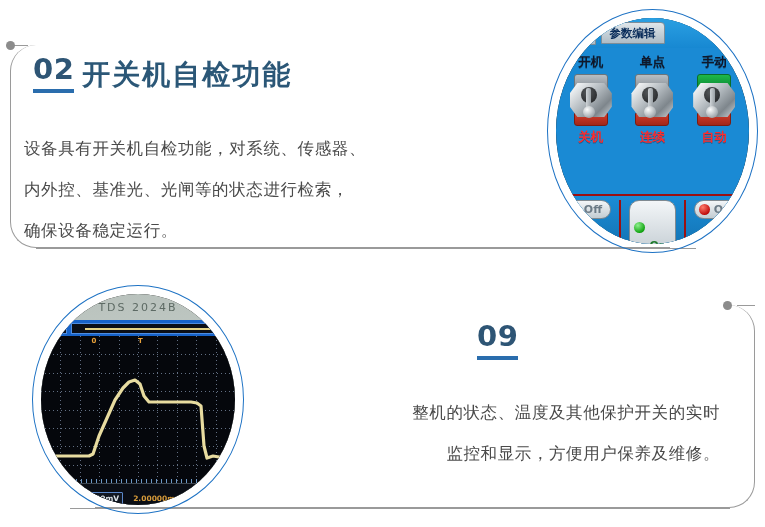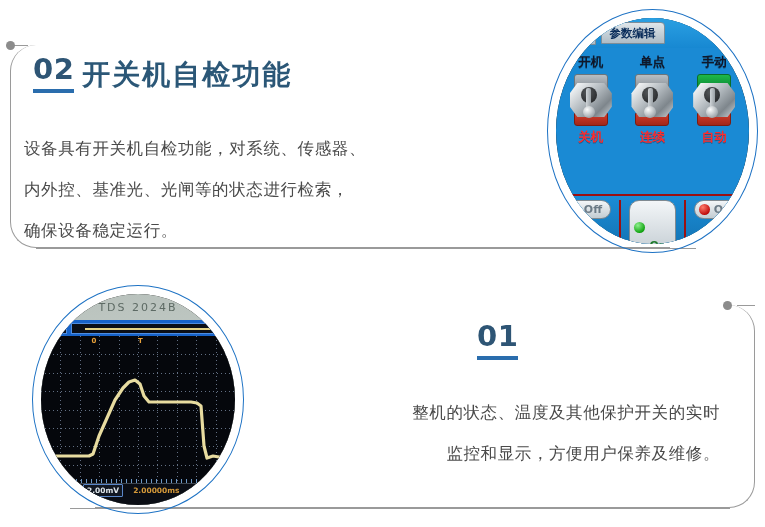--- a/index.html
+++ b/index.html
@@ -222,21 +222,21 @@
   .gl-col {
     position: absolute; top: 0; height: 100%; width: 1px;
     background: repeating-linear-gradient(to bottom, rgba(160,180,210,.6) 0 1px, transparent 1px 4px);
   }
   .marker {
     position: absolute; font-size: 7px; color: #e8a13a; font-weight: bold;
   }
   .scope-statusbar {
     position: absolute; left: 0; bottom: 0; width: 100%; height: 22px;
     background: #0a0d14; border-top: 1px solid #3d4650;
-    display: flex; align-items: flex-start; gap: 6px; padding-left: 42px;
+    display: flex; align-items: flex-end; gap: 6px; padding-left: 42px;
   }
   .stat-box {
     font-size: 7.5px; font-weight: bold; color: #dfe6ea;
     background: #111722; border: 1px solid #5b87c9;
     padding: 1px 3px; border-radius: 1px;
   }
   .stat-amber { color: #d79b3a; border-color: transparent; background: transparent; }
 
   .scope-tickbar {
     position: absolute; left: 0; bottom: 22px; width: 100%; height: 4px;
@@ -339,21 +339,21 @@
 
     </div>
   </div>
 
   <div class="frame-03"></div>
   <div class="frame-03-top"></div>
   <div class="frame-03-bottom"></div>
   <div class="dot dot-03"></div>
 
   <div class="heading heading-03">
-    <span class="h-num">01</span>
+    <span class="h-num">09</span>
   </div>
 
   <div class="body-text body-03">整机的状态、温度及其他保护开关的实时
 监控和显示，方便用户保养及维修。</div>
 
   <div class="circle-ring" id="circle-scope-ring"></div>
   <div class="circle-img" id="circle-scope-img">
     <div class="scope-bezel">
 
       <div class="scope-title-strip">TDS 2024B</div>

